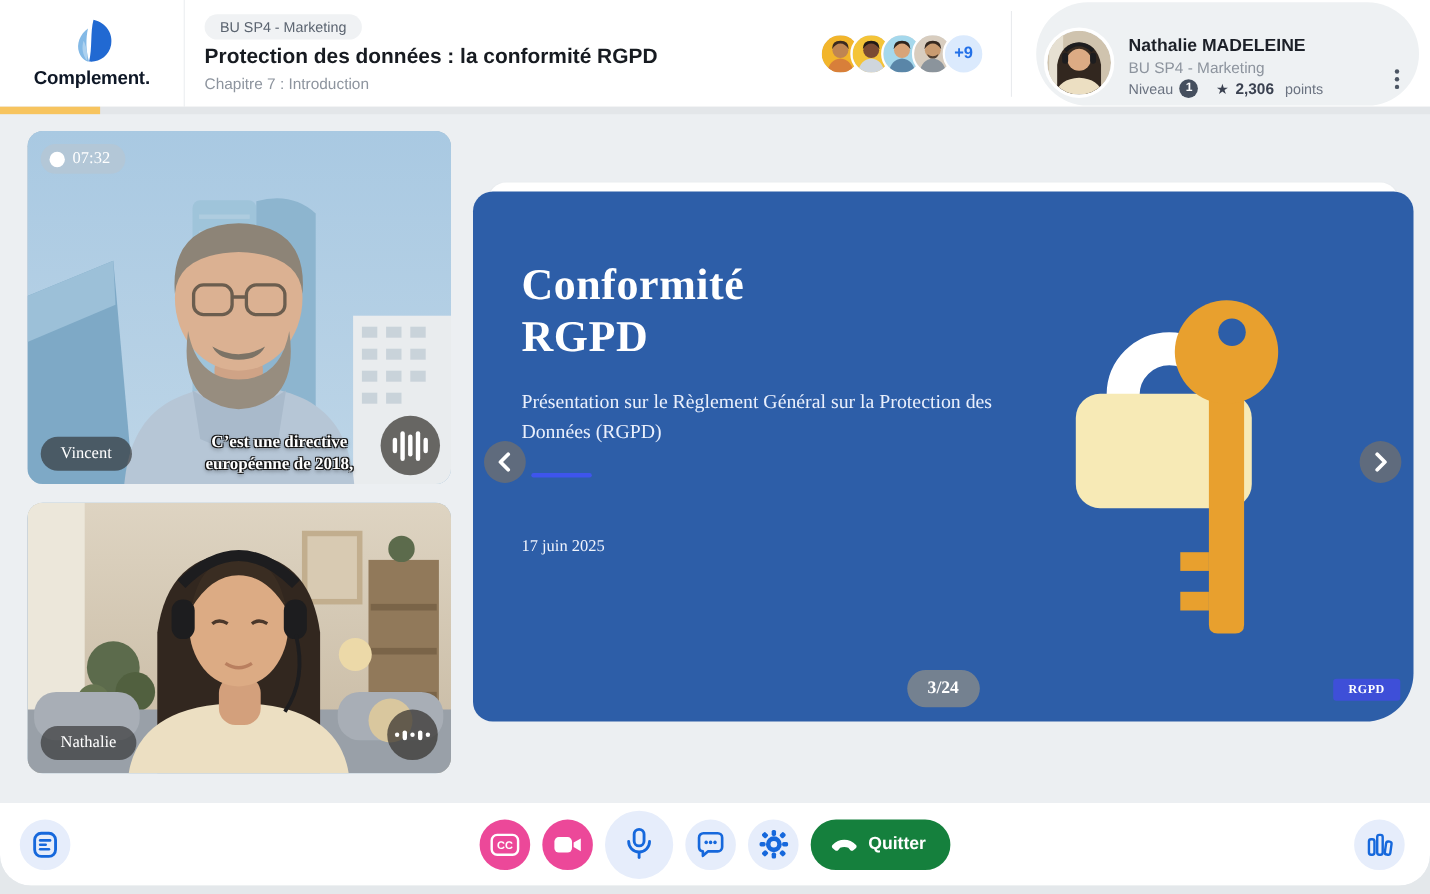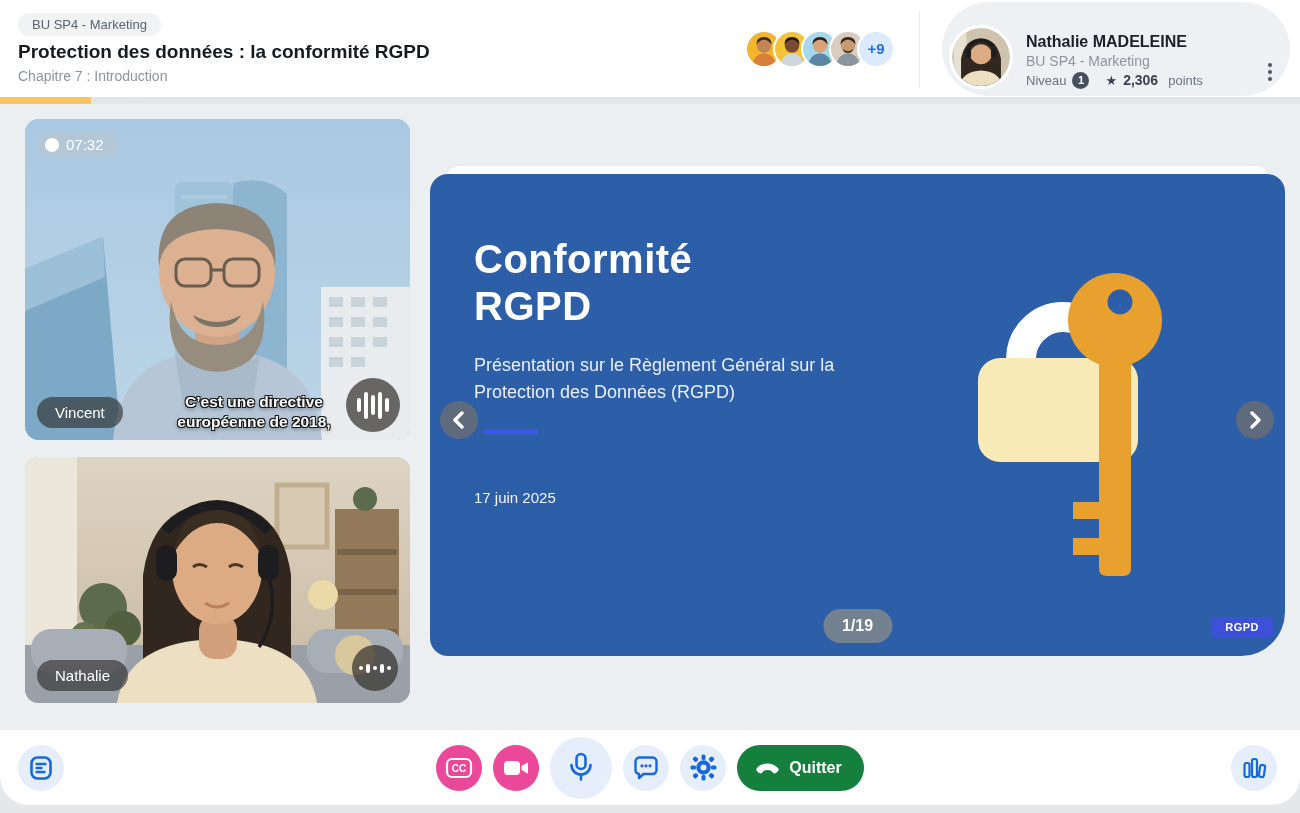--- a/index.html
+++ b/index.html
@@ -43,21 +43,21 @@
   .points { color:#3a4150; font-weight:bold; font-size:14px; }
   .points-label { font-weight:normal; color:#6a7280; font-size:13px; margin-left:4px; }
   .dots { display:flex; flex-direction:column; gap:3px; padding:8px; cursor:pointer; }
   .dots i { width:4px; height:4px; border-radius:50%; background:#4b5563; }
 
   
   .progress { height:7px; background:#e3e6e9; flex:0 0 auto; }
   .progress-fill { height:100%; width:7%; background:#f7c45f; }
 
   
-  main { flex:1; display:flex; padding:15px 15px 0 25px; gap:20px; background:#eceff2; }
+  main { flex:1; display:flex; padding:15px 15px 0 25px; gap:20px; background:#eceff2;font-family:Liberation Serif, serif; }
   .video-col { width:385px; flex:0 0 auto; display:flex; flex-direction:column; gap:17px; }
   .tile { position:relative; border-radius:14px; overflow:hidden; cursor:pointer; background:#9db8cc; }
   .tile-1 { height:321px; }
   .tile-2 { height:246px; }
   .tile > svg.bgfeed { position:absolute; inset:0; width:100%; height:100%; }
 
   .timer { position:absolute; top:12px; left:12px; display:flex; align-items:center; gap:7px;
            background:rgba(185,196,206,.55); border-radius:999px; padding:5px 14px 5px 8px;
            color:#fff; font-size:15px; }
   .rec-dot { width:14px; height:14px; background:#fff; border-radius:50%; }
@@ -116,20 +116,28 @@
   .quit-btn { height:46px; border-radius:999px; background:#15803d; color:#fff; border:none;
               display:flex; align-items:center; gap:9px; padding:0 22px 0 18px; font-size:16px;
               font-weight:bold; cursor:pointer; }
 </style>
 </head>
 <body>
 
 <div class="app">
 
   <header>
+    <div class="logo-block">
+      <svg width="40" height="42" viewBox="0 0 40 42">
+        <path d="M21,1 C33,4 39,14 37,24 C35,34 26,40 17,39 C20,27 18,12 21,1 Z" fill="#2169d2"></path>
+        <path d="M16,9 C9,14 5,23 8,31 C10,36 14,39 17,39 C14,29 14,18 16,9 Z" fill="#83b9e6"></path>
+        <path d="M12,20 C10,26 11,33 15,38 C16,34 15,26 12,20 Z" fill="#aed2ef" opacity="0.95"></path>
+      </svg>
+      <div class="logo-text">Complement.</div>
+    </div>
 
     <div class="title-block">
       <span class="badge">BU SP4 - Marketing</span>
       <div class="page-title">Protection des données : la conformité RGPD</div>
       <div class="chapter">Chapitre 7 : Introduction</div>
     </div>
 
     <div class="spacer"></div>
 
     <div class="avatar-group">
@@ -344,21 +352,21 @@
         <svg class="illus" width="250" height="330" viewBox="0 0 250 330">
           <path d="M48,150 L48,95 A42,42 0 0 1 132,95 L132,150" stroke="#ffffff" stroke-width="30" fill="none"></path>
           <rect x="5" y="94" width="160" height="104" rx="22" fill="#f7eab6"></rect>
           <path d="M126,70 h32 v234 q0,8 -8,8 h-16 q-8,0 -8,-8 Z" fill="#e8a02e"></path>
           <rect x="100" y="238" width="26" height="17" fill="#e8a02e"></rect>
           <rect x="100" y="274" width="26" height="17" fill="#e8a02e"></rect>
           <circle cx="142" cy="56" r="47" fill="#e8a02e"></circle>
           <circle cx="147" cy="38" r="12.5" fill="#2d5ea8"></circle>
         </svg>
 
-        <span class="pager">1/19</span>
+        <span class="pager">3/24</span>
         <span class="brand-badge">RGPD</span>
       </div>
 
       <button class="nav-btn nav-left">
         <svg width="16" height="18" viewBox="0 0 16 18">
           <polyline points="11,2 4,9 11,16" stroke="#fff" stroke-width="3.4" fill="none" stroke-linecap="round" stroke-linejoin="round"></polyline>
         </svg>
       </button>
       <button class="nav-btn nav-right">
         <svg width="16" height="18" viewBox="0 0 16 18">

